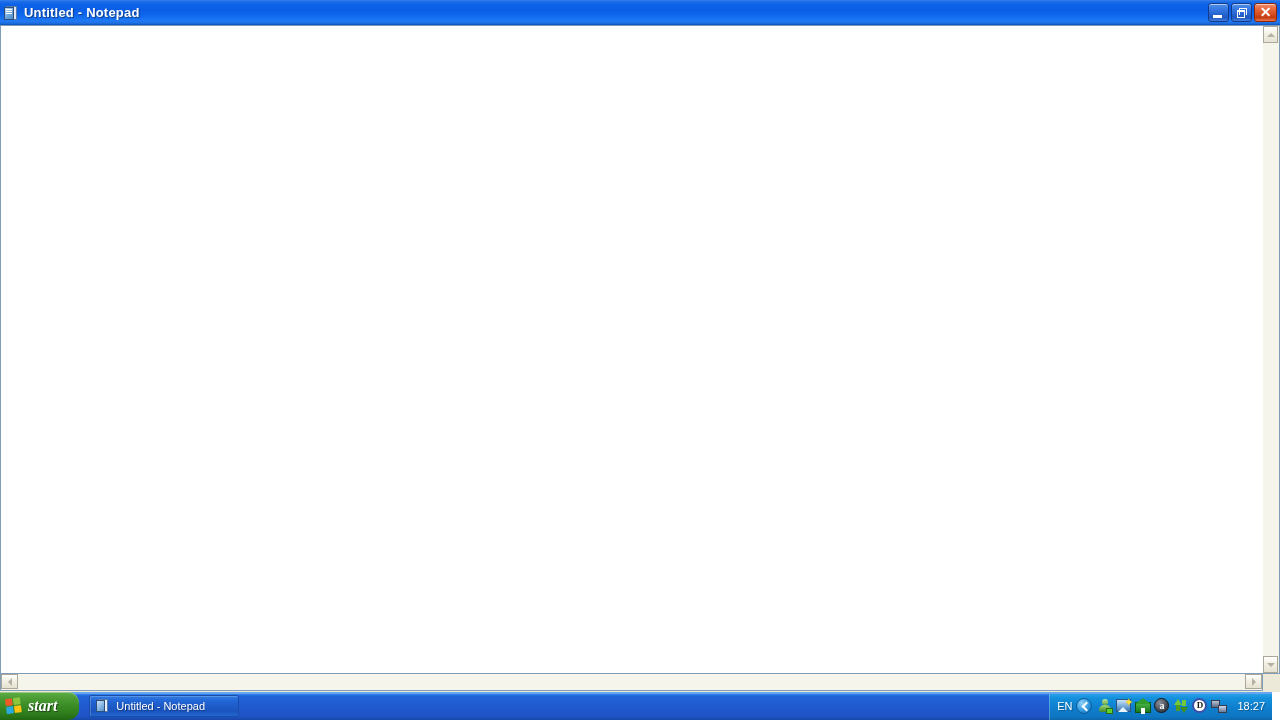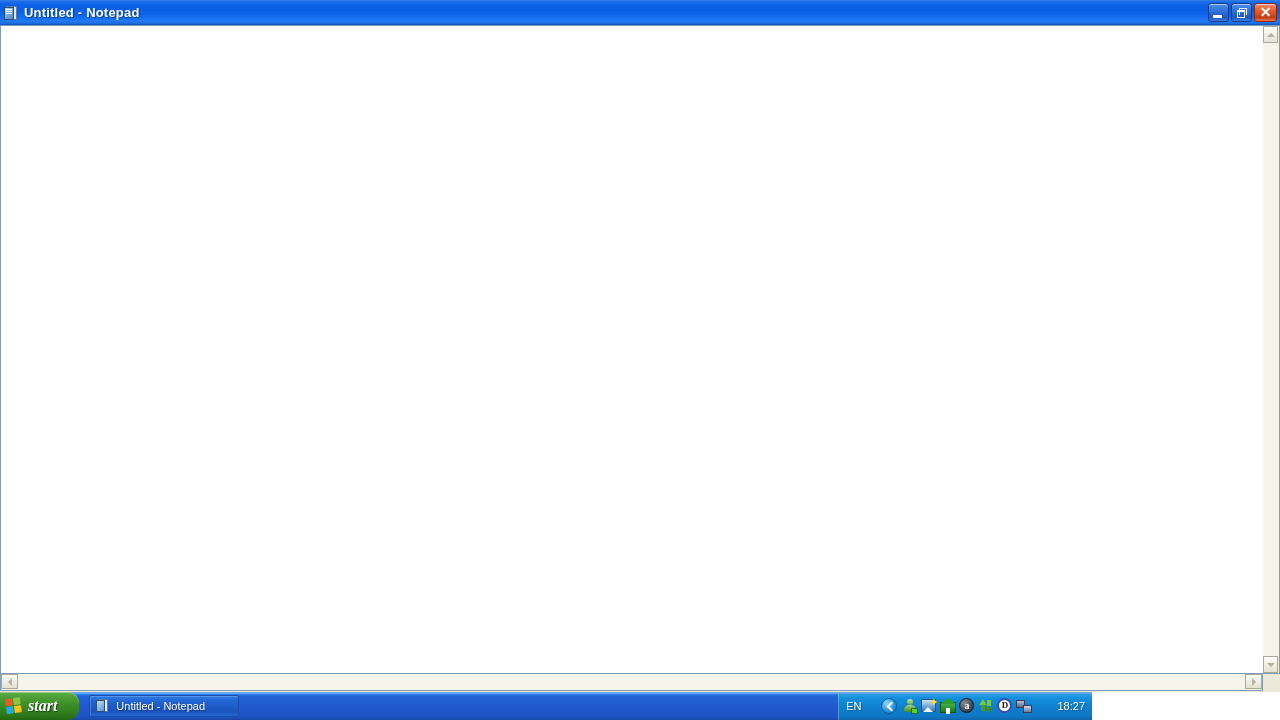--- a/index.html
+++ b/index.html
@@ -249,21 +249,21 @@
   }
   #hscroll-corner {
     width: 17px; flex: 0 0 17px;
     background: #ece9d8;
   }
 
   
   #taskbar {
     position: absolute;
     left: 0; bottom: 0;
-    width: 1092px; height: 28px;
+    width: 1272px; height: 28px;
     background: linear-gradient(to bottom,
         #1f68d8 0%,
         #3C8BEE 4%,
         #2E7AE8 9%,
         #2163D8 16%,
         #2059CE 55%,
         #1E52C4 88%,
         #1848A8 100%);
     display: flex;
     align-items: center;
@@ -362,21 +362,21 @@
     display: flex;
     align-items: center;
     background: linear-gradient(to bottom,
         #1C8FE0 0%, #2AA2E8 6%, #1490DC 22%, #0F7FCE 55%, #0E76C2 88%, #0C66AC 100%);
     padding: 0 7px 0 8px;
     box-shadow: inset 1px 0 0 rgba(255,255,255,0.25);
   }
   #lang-indicator {
     color: #ffffff;
     font-size: 11px;
-    margin-right: 20px;
+    margin-right: 4px;
     text-shadow: 1px 1px 1px rgba(0,0,0,0.3);
   }
   #show-hidden-button {
     width: 16px; height: 16px; border-radius: 50%;
     background: radial-gradient(circle at 35% 30%, #8fd2f8 0%, #2E97DE 55%, #0F6AB4 100%);
     border: 1px solid #0b5d9e;
     box-sizing: border-box;
     position: relative;
     margin-right: 5px;
     flex: 0 0 16px;
@@ -434,21 +434,21 @@
       color:#1a1a1a; font-size:9px; font-weight:bold; line-height:14px; text-align:center; font-family:"Liberation Serif", serif; }
   
   .ti-network .m1 { position:absolute; left:0; top:2px; width:9px; height:8px;
       background: linear-gradient(to bottom,#b9c3d6,#5c6a86); border:1px solid #333c50; box-sizing:border-box; }
   .ti-network .m2 { position:absolute; right:0; bottom:1px; width:9px; height:8px;
       background: linear-gradient(to bottom,#cfd8e8,#6b7998); border:1px solid #333c50; box-sizing:border-box; }
 
   #clock {
     color: #ffffff;
     font-size: 11px;
-    margin-left: 22px;
+    margin-left: 7px;
     white-space: nowrap;
     text-shadow: 1px 1px 1px rgba(0,0,0,0.3);
   }
 </style>
 </head>
 <body>
 
 <div id="notepad-window">
 
   <div id="title-bar">

